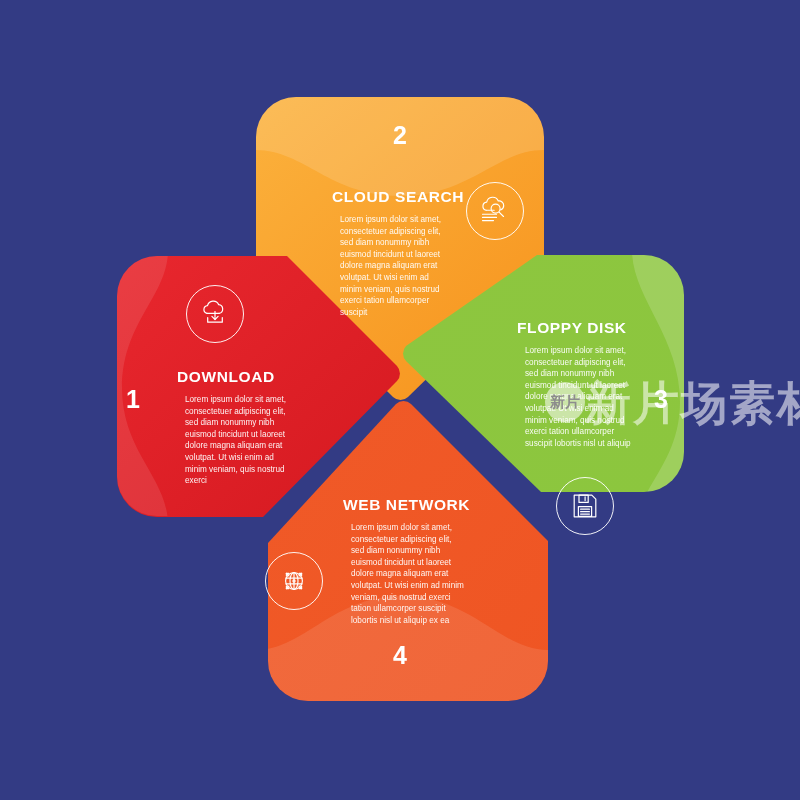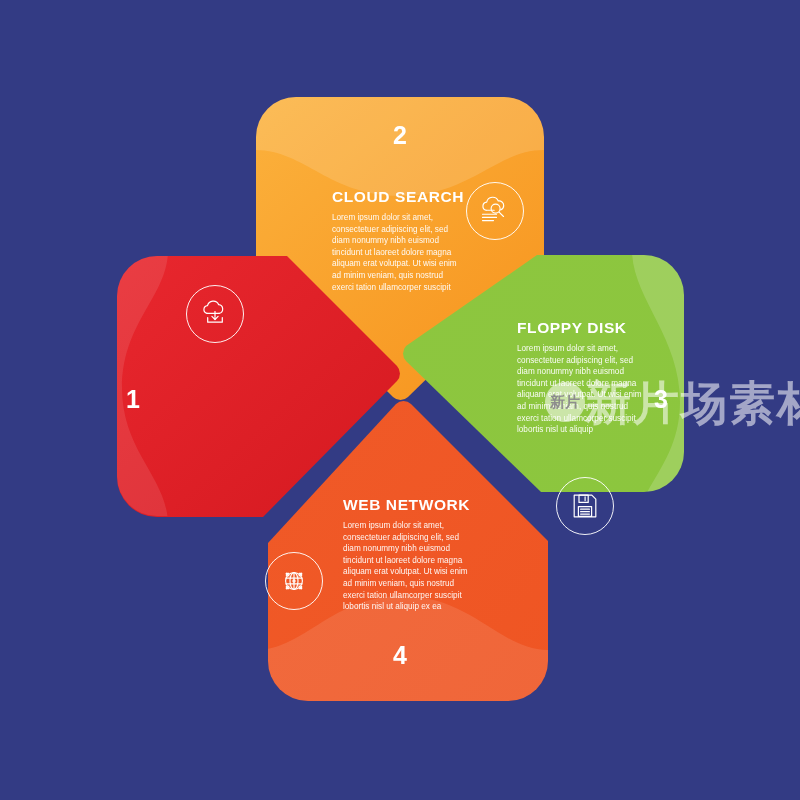--- a/index.html
+++ b/index.html
@@ -37,21 +37,21 @@
   .panel-title {
     font-size: 15.5px;
     font-weight: bold;
     letter-spacing: 0.6px;
     margin: 0 0 6px 0;
     white-space: nowrap;
   }
   .panel-body {
     font-size: 8.2px;
     line-height: 11.6px;
-    margin: 0;
+    margin: 8px;
     color: rgba(255,255,255,0.94);
   }
   .step-number {
     position: absolute;
     color: #ffffff;
     font-size: 25px;
     font-weight: bold;
     text-align: center;
     width: 40px;
   }
@@ -190,20 +190,24 @@
     <div class="step-number" id="num-1">1</div>
     <div class="step-number" id="num-2">2</div>
     <div class="step-number" id="num-3">3</div>
     <div class="step-number" id="num-4">4</div>
 
     <div class="panel" id="panel-cloud-search">
       <div class="panel-title">CLOUD SEARCH</div>
       <div class="panel-body">Lorem ipsum dolor sit amet, consectetuer adipiscing elit, sed diam nonummy nibh euismod tincidunt ut laoreet dolore magna aliquam erat volutpat. Ut wisi enim ad minim veniam, quis nostrud exerci tation ullamcorper suscipit</div>
     </div>
 
+    <div class="panel" id="panel-download">
+      <div class="panel-title">DOWNLOAD</div>
+      <div class="panel-body">Lorem ipsum dolor sit amet, consectetuer adipiscing elit, sed diam nonummy nibh euismod tincidunt ut laoreet dolore magna aliquam erat volutpat. Ut wisi enim ad minim veniam, quis nostrud exerci</div>
+    </div>
 
     <div class="panel" id="panel-web-network">
       <div class="panel-title">WEB NETWORK</div>
       <div class="panel-body">Lorem ipsum dolor sit amet, consectetuer adipiscing elit, sed diam nonummy nibh euismod tincidunt ut laoreet dolore magna aliquam erat volutpat. Ut wisi enim ad minim veniam, quis nostrud exerci tation ullamcorper suscipit lobortis nisl ut aliquip ex ea</div>
     </div>
 
     <div class="panel" id="panel-floppy-disk">
       <div class="panel-title">FLOPPY DISK</div>
       <div class="panel-body">Lorem ipsum dolor sit amet, consectetuer adipiscing elit, sed diam nonummy nibh euismod tincidunt ut laoreet dolore magna aliquam erat volutpat. Ut wisi enim ad minim veniam, quis nostrud exerci tation ullamcorper suscipit lobortis nisl ut aliquip</div>
     </div>

